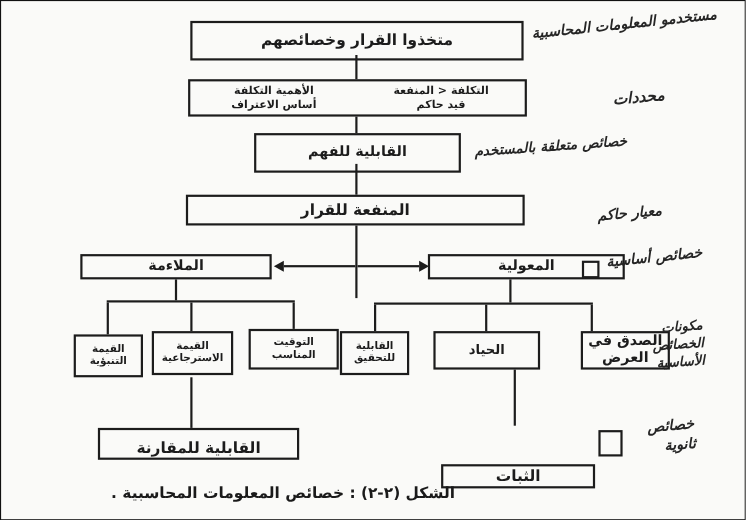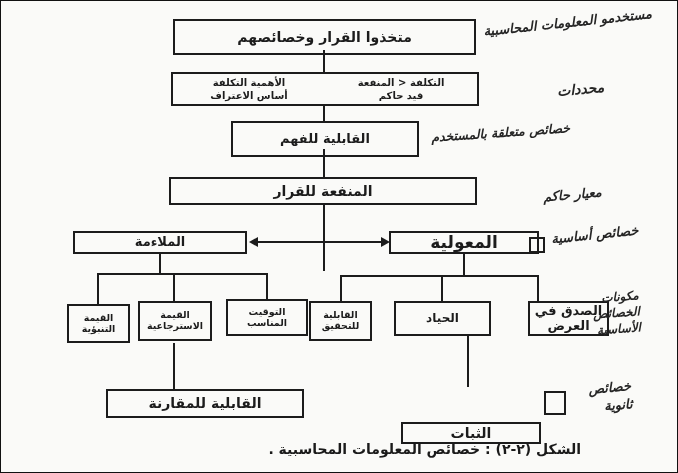--- a/index.html
+++ b/index.html
@@ -34,21 +34,21 @@
     font-weight:bold;
     color:#262626;
     white-space:nowrap;
   }
   .hand div{line-height:1.35;text-align:right;}
   .arrow{position:absolute;width:0;height:0;}
   .arrow.left{border-top:5px solid transparent;border-bottom:5px solid transparent;border-right:9px solid #1c1c1c;}
   .arrow.right{border-top:5px solid transparent;border-bottom:5px solid transparent;border-left:9px solid #1c1c1c;}
   .cons-col{flex:1;line-height:1.35;}
   .legend-square{position:absolute;border:2px solid #1c1c1c;background:transparent;box-sizing:border-box;}
-  .caption{position:absolute;direction:rtl;text-align:right;font-size:14px;color:#1a1a1a;font-weight:bold;}
+  .caption{position:absolute;direction:rtl;text-align:left;font-size:14px;color:#1a1a1a;font-weight:bold;}
 </style>
 </head>
 <body>
 
 <div class="page">
 
   <div class="box" style="left:172px;top:18px;width:303px;height:36px;font-size:14px;">
     <span>متخذوا القرار وخصائصهم</span>
   </div>
 
@@ -68,21 +68,21 @@
   </div>
 
   <div class="box" style="left:168px;top:176px;width:308px;height:28px;font-size:14px;justify-content:center;">
     <span>المنفعة للقرار</span>
   </div>
 
   <div class="box" style="left:72px;top:230px;width:174px;height:23px;font-size:13px;">
     <span>الملاءمة</span>
   </div>
 
-  <div class="box" style="left:388px;top:230px;width:150px;height:23px;font-size:17px;">
+  <div class="box" style="left:388px;top:230px;width:179px;height:23px;font-size:13px;">
     <span>المعولية</span>
   </div>
 
   <div class="box" style="left:66px;top:303px;width:63px;height:39px;font-size:9.5px;">
     <span>القيمة التنبؤية</span>
   </div>
   <div class="box" style="left:137px;top:300px;width:74px;height:40px;font-size:9.5px;">
     <span>القيمة الاسترجاعية</span>
   </div>
   <div class="box" style="left:225px;top:298px;width:82px;height:37px;font-size:9.5px;">
@@ -91,21 +91,21 @@
   <div class="box" style="left:308px;top:300px;width:63px;height:40px;font-size:9.5px;">
     <span>القابلية للتحقيق</span>
   </div>
   <div class="box" style="left:393px;top:300px;width:97px;height:35px;font-size:12px;">
     <span>الحياد</span>
   </div>
   <div class="box" style="left:527px;top:300px;width:81px;height:35px;font-size:13px;">
     <span>الصدق في العرض</span>
   </div>
 
-  <div class="box" style="left:105px;top:388px;width:198px;height:29px;font-size:14px;">
+  <div class="box" style="left:88px;top:388px;width:183px;height:29px;font-size:14px;align-items:flex-end;">
     <span>القابلية للمقارنة</span>
   </div>
   <div class="box" style="left:400px;top:386px;width:140px;height:22px;font-size:14px;margin-top:35px;">
     <span>الثبات</span>
   </div>
 
   <div class="line" style="left:322px;top:49px;width:2px;height:22px;"></div>
   <div class="line" style="left:322px;top:105px;width:2px;height:15px;"></div>
   <div class="line" style="left:322px;top:148px;width:2px;height:28px;"></div>
   <div class="line" style="left:322px;top:204px;width:2px;height:66px;"></div>

